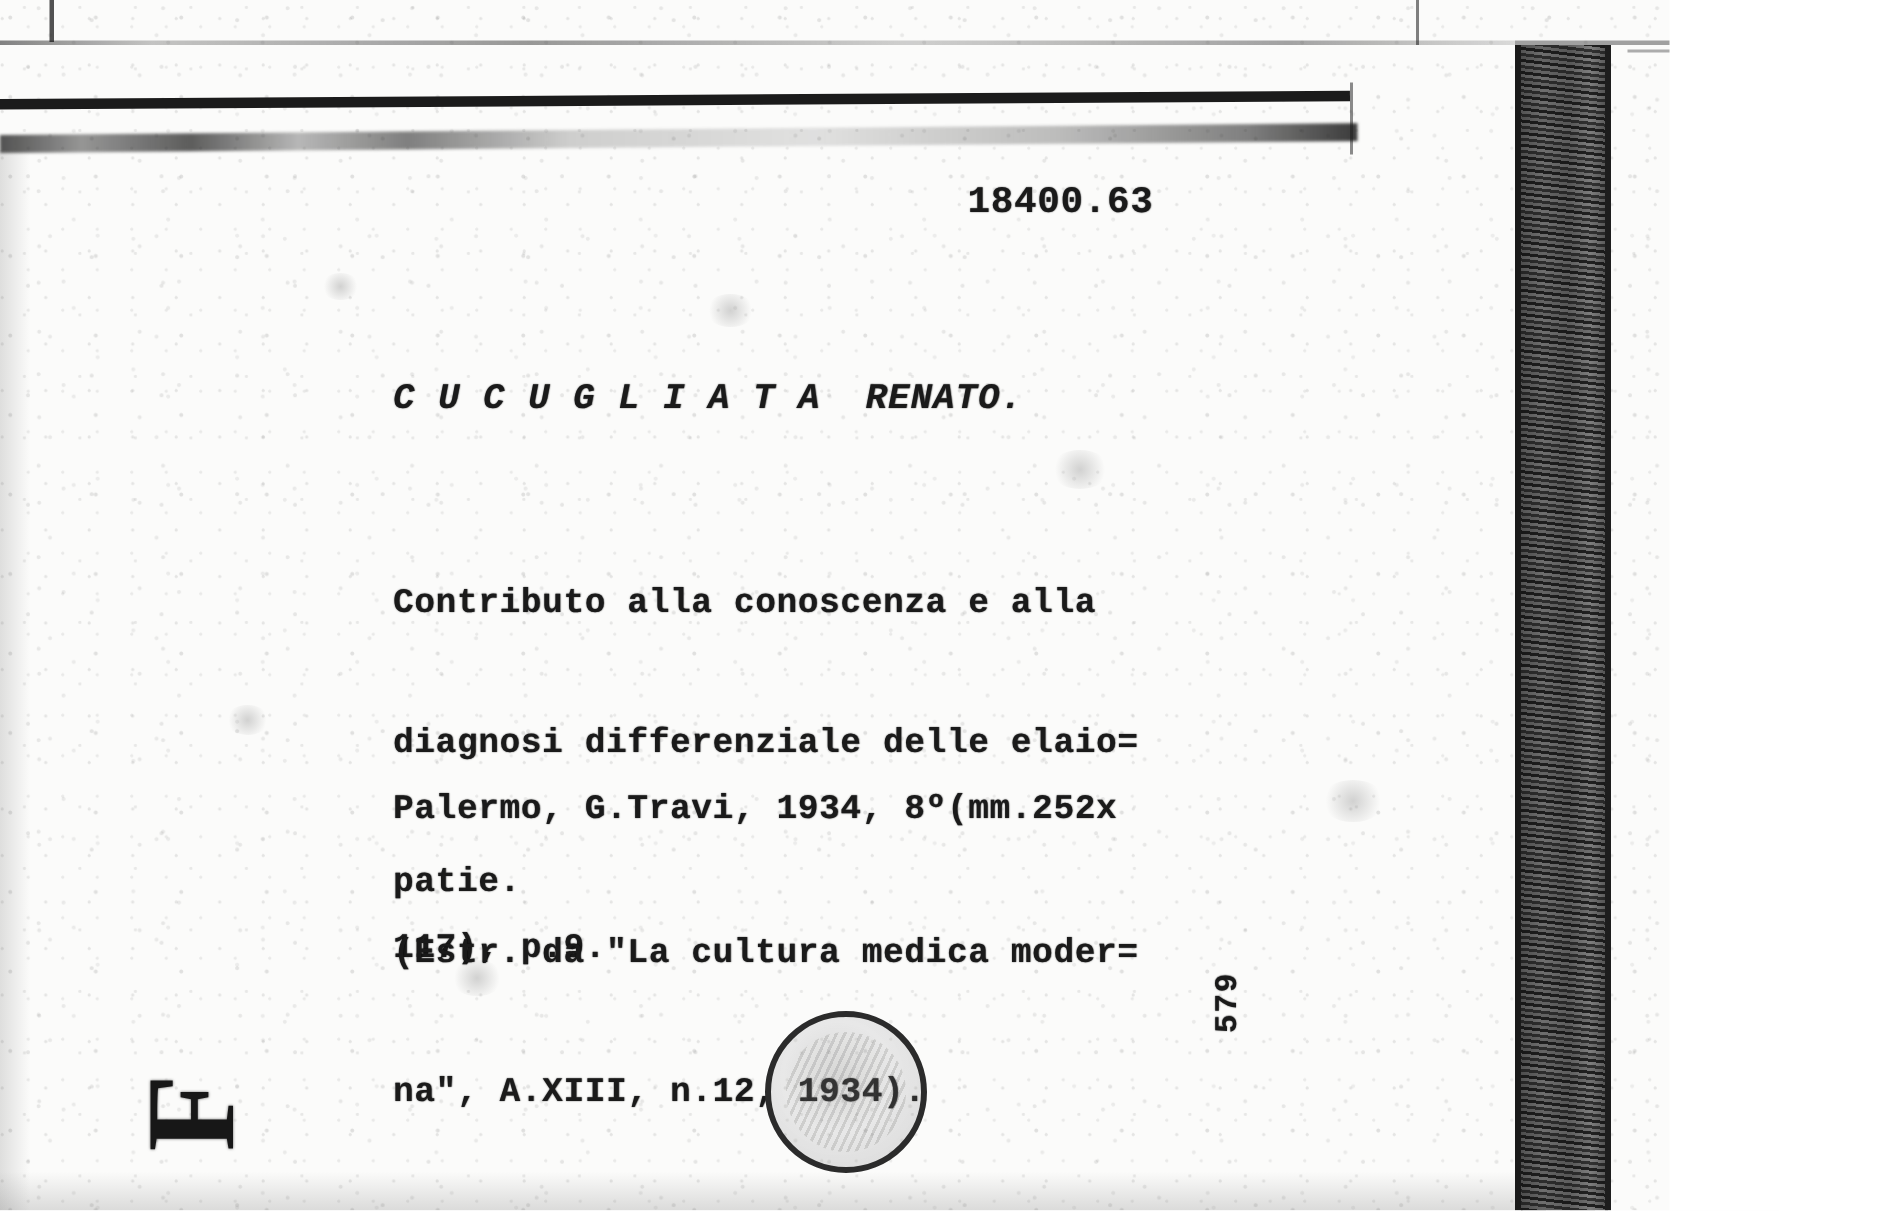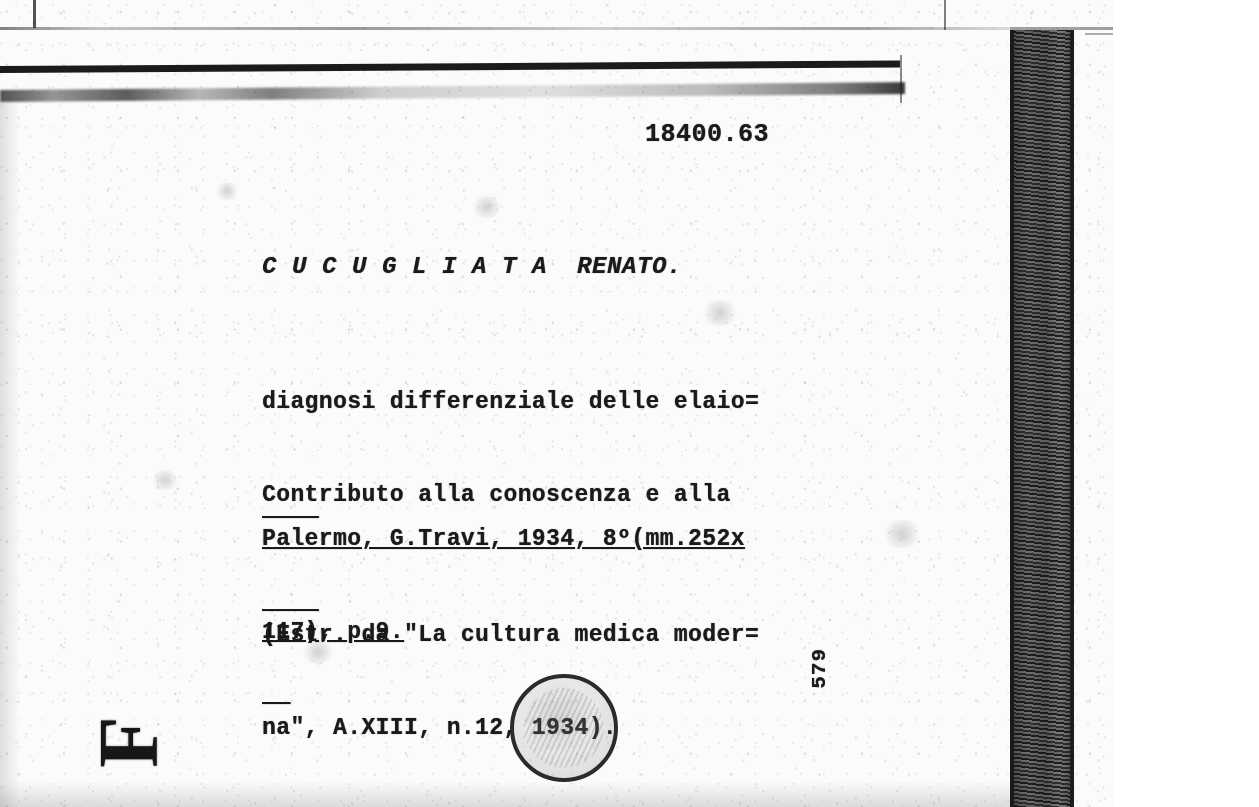--- a/index.html
+++ b/index.html
@@ -161,21 +161,20 @@
     left: 262px; top: 325px;
     font-size: 23px;
     line-height: 31px;
     letter-spacing: .4px;
   }
   .imprint-block {
     left: 262px; top: 462px;
     font-size: 23px;
     line-height: 31px;
     letter-spacing: .4px;
-    text-decoration: underline;
   }
   .note-block {
     left: 262px; top: 558px;
     font-size: 23px;
     line-height: 31px;
     letter-spacing: .4px;
   }
   .side-number {
     left: 808px; top: 648px;
     font-size: 21px;
@@ -263,22 +262,23 @@
   <div class="blot" style="left:880px; top:520px; width:44px; height:28px;"></div>
   <div class="blot" style="left:300px; top:640px; width:36px; height:24px;"></div>
   <div class="left-fade"></div>
   <div class="bottom-fade"></div>
 
   <div class="typed catalog-number">18400.63</div>
 
   <div class="typed author">C U C U G L I A T A  RENATO.</div>
 
   <div class="typed title-block">
+    <div>Contributo alla conoscenza e alla</div>
     <div>diagnosi differenziale delle elaio=</div>
-    <div>Contributo alla conoscenza e alla</div>
+    <div>patie.</div>
   </div>
 
   <div class="typed imprint-block">
     <div>Palermo, G.Travi, 1934, 8º(mm.252x</div>
     <div>117), p.9.</div>
   </div>
 
   <div class="typed note-block">
     <div>(Estr. da "La cultura medica moder=</div>
     <div>na", A.XIII, n.12, 1934).</div>

